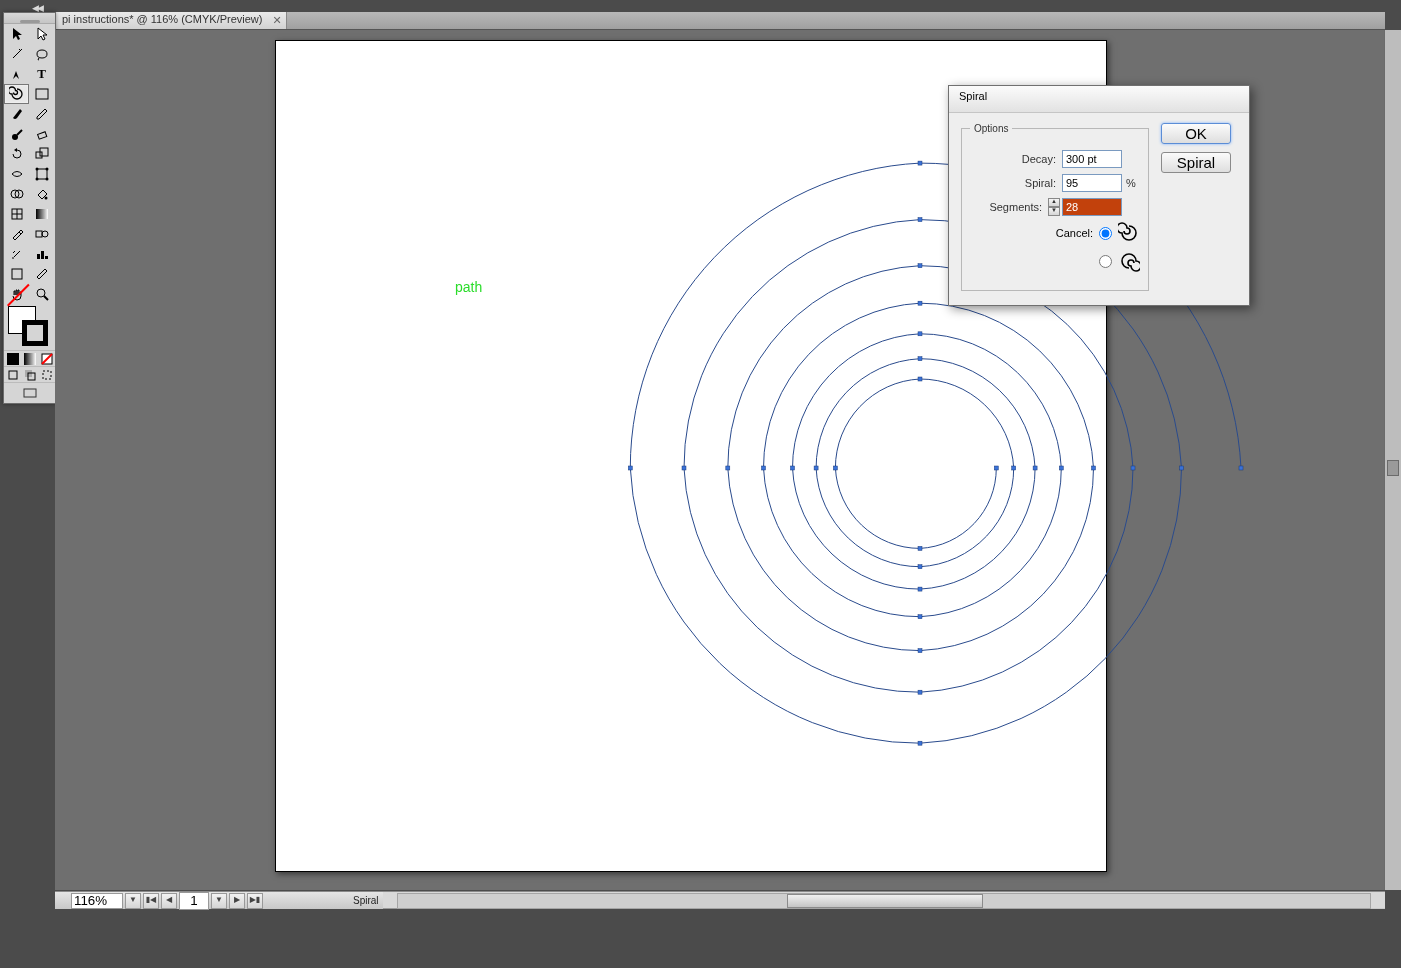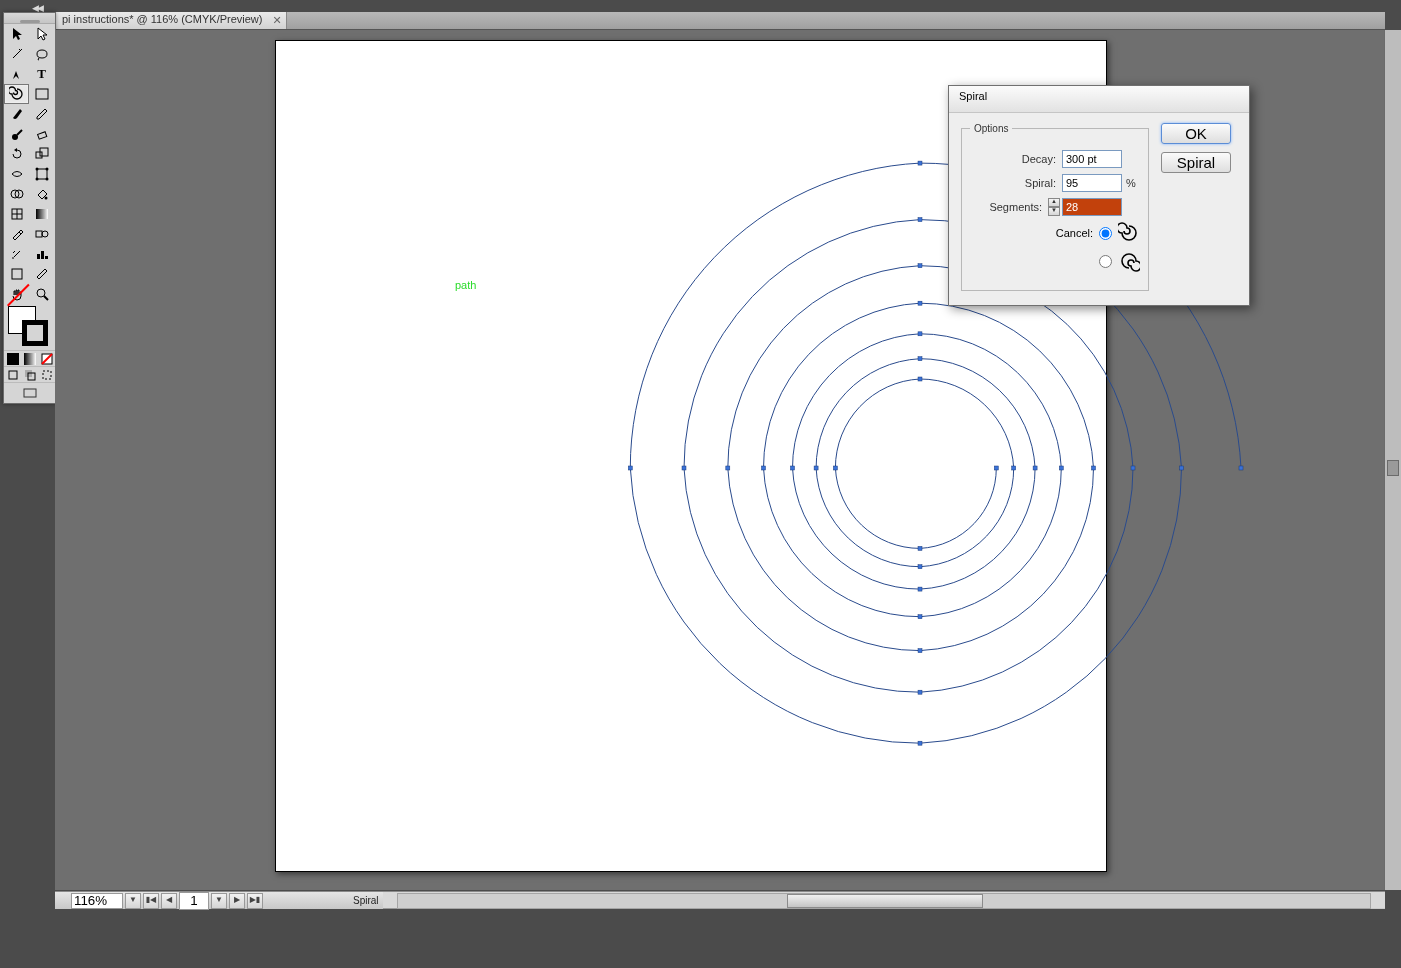--- a/index.html
+++ b/index.html
@@ -22,21 +22,21 @@
   #fillswatch{position:absolute;left:4px;top:2px;width:26px;height:26px;background:#fff;border:1px solid #000}
   #fillswatch::after{content:"";position:absolute;left:-2px;top:-2px;width:30px;height:30px;border-top:2px solid red;transform:rotate(-45deg);transform-origin:top left}
   #strokeswatch{position:absolute;left:18px;top:16px;width:26px;height:26px;border:5px solid #000;background:#d5d5d5;box-sizing:border-box}
   .mini-row{display:flex;border-top:1px solid #bbb}
   .mini{width:17px;height:15px;display:flex;align-items:center;justify-content:center;font-size:9px}
   #screenmode{height:20px;border-top:1px solid #bbb;display:flex;align-items:center;justify-content:center}
   
   #canvas-area{position:absolute;left:55px;top:30px;width:1330px;height:860px;background:#6f6f6f}
   #artboard{position:absolute;left:220px;top:10px;width:830px;height:830px;background:#fff;box-shadow:2px 2px 6px rgba(0,0,0,.5);border:1px solid #000}
   #spiral-svg{position:absolute;left:220px;top:10px}
-  #path-label{position:absolute;color:#2bdc2b;font-size:11px;left:400px;top:249px}
+  #path-label{position:absolute;color:#2bdc2b;font-size:14px;left:400px;top:249px}
   
   #panel-edge{position:absolute;right:0;top:30px;width:16px;height:860px;background:#bdbdbd;border-left:1px solid #6b6b6b}
   #panel-edge .nub{position:absolute;top:430px;left:2px;width:10px;height:14px;background:#9a9a9a;border:1px solid #6b6b6b}
   
   #status{position:absolute;left:55px;top:891px;width:1330px;height:17px;background:linear-gradient(#e5e5e5,#c8c8c8);border-top:1px solid #8a8a8a;display:flex;align-items:center;font-size:10px;color:#222}
   #zoom-box{width:46px;height:14px;margin-left:16px;border:1px solid #999;background:#fff;padding:0 2px}
   .sb-btn{width:14px;height:14px;margin-left:2px;border:1px solid #999;background:linear-gradient(#f2f2f2,#d5d5d5);text-align:center;line-height:12px;font-size:8px;color:#444;cursor:pointer}
   #page-box{width:24px;height:14px;margin-left:2px;border:1px solid #999;background:#fff;text-align:center}
   #status-tool{margin-left:90px}
   #hscroll{position:absolute;left:383px;top:891px;width:1002px;height:16px;background:#d9d9d9;border-top:1px solid #8a8a8a}

